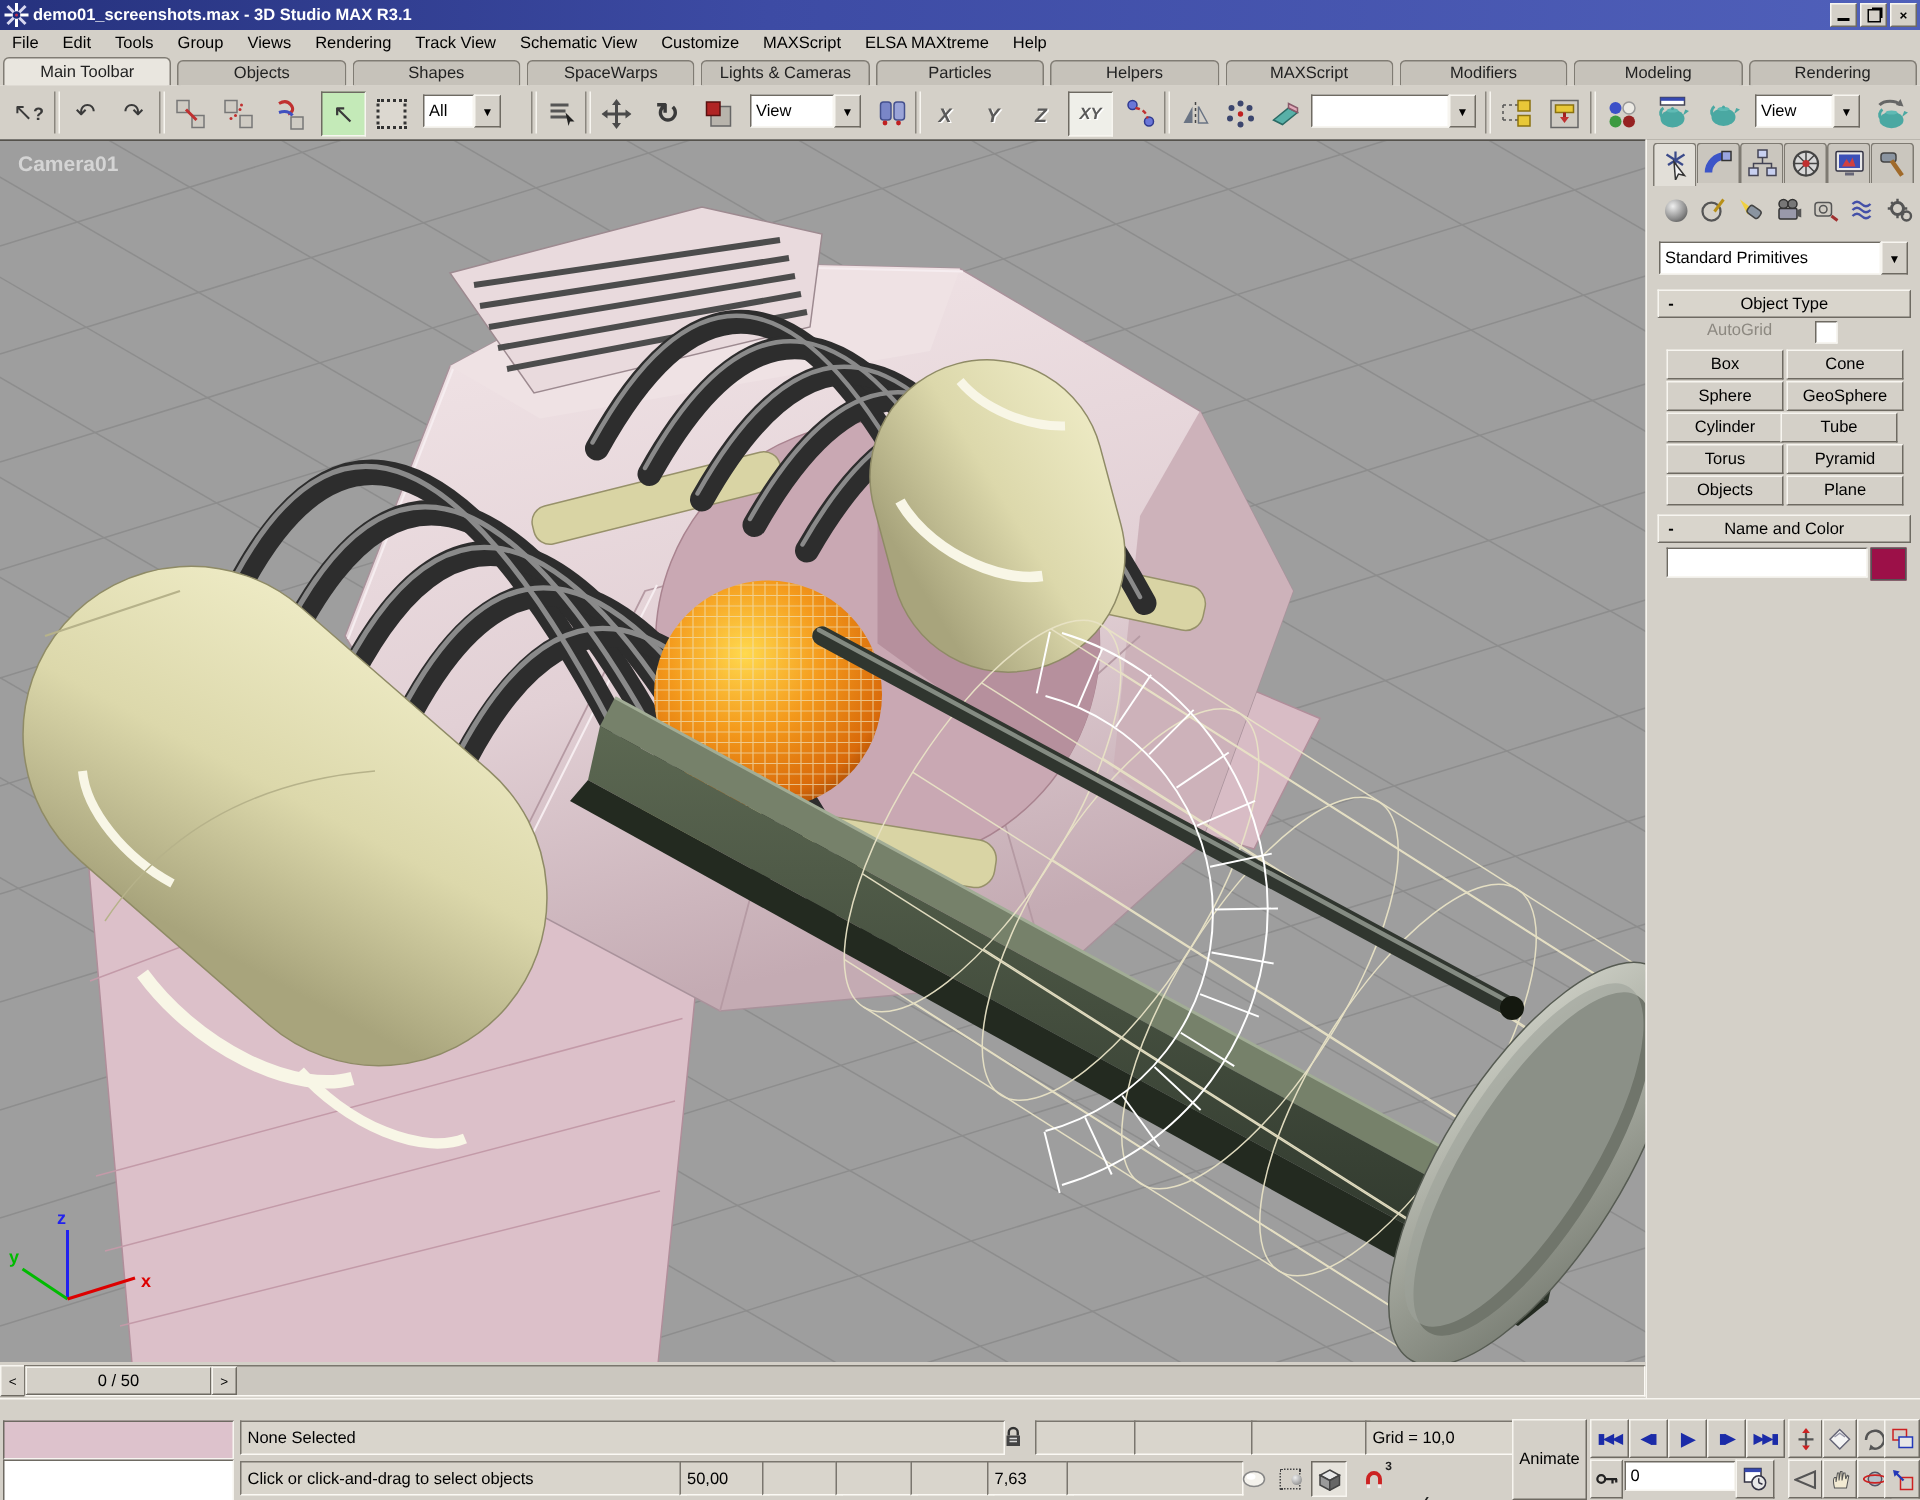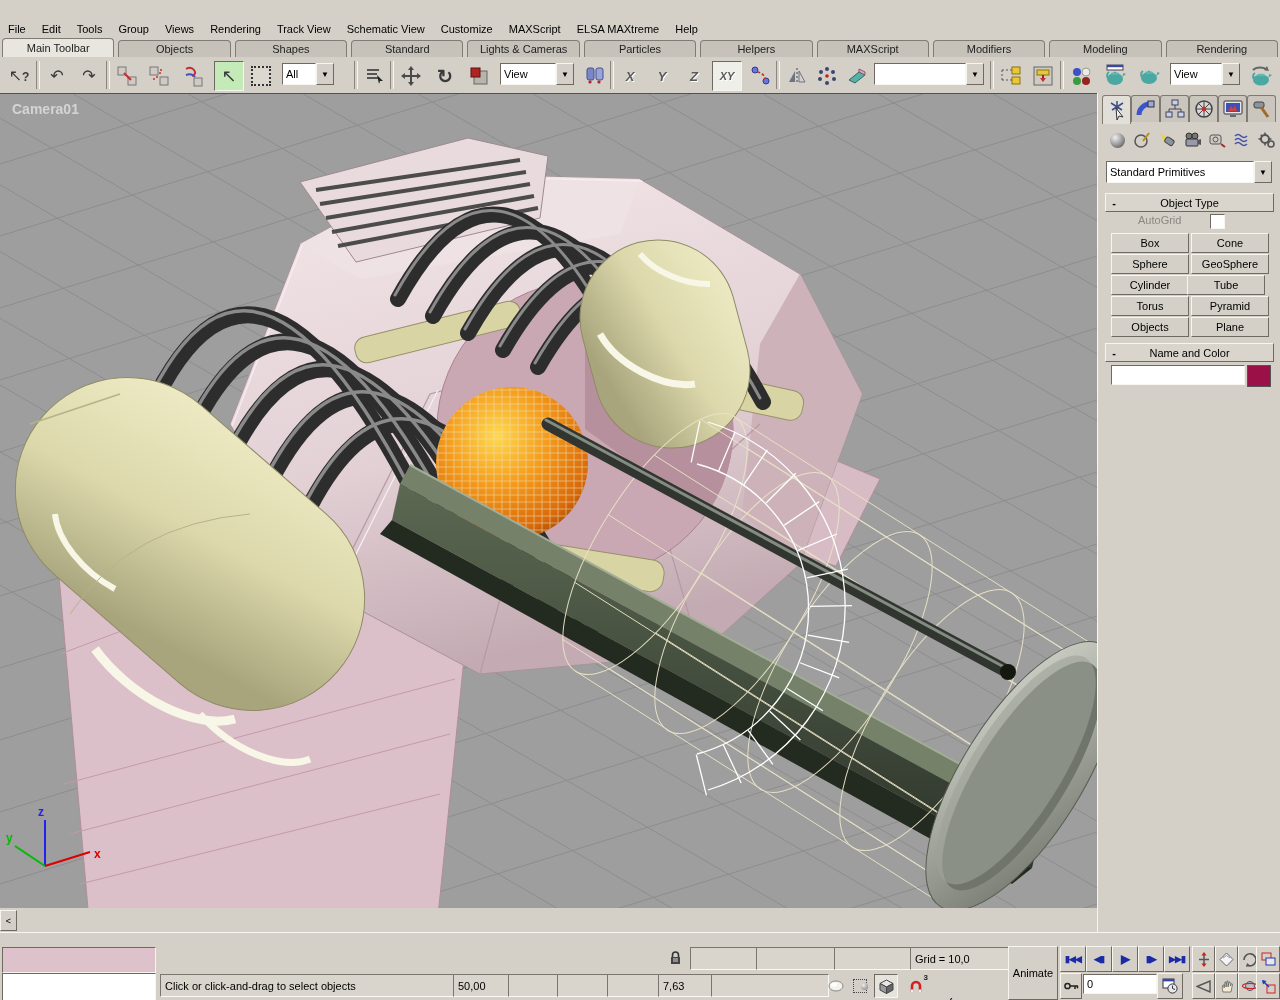--- a/index.html
+++ b/index.html
@@ -71,41 +71,62 @@
   .navbtn{position:absolute;width:24px;height:24px;display:flex;align-items:center;justify-content:center;}
   .pb{font-size:9px;color:#1b2ba8;font-weight:bold;letter-spacing:-1px;}
   input.classic{border:1px solid;border-color:#6e6a62 #f7f5f0 #f7f5f0 #6e6a62;background:#fff;
                 font-family:"Liberation Sans",sans-serif;font-size:11px;padding:1px 3px;}
 </style>
 </head>
 <body>
 
 <div id="app">
 
+  <div id="titlebar" class="abs">
+    <svg width="18" height="18" style="margin:1px 2px">
+      <g stroke-width="2">
+          <line x1="9" y1="1" x2="9" y2="17" stroke="#fff"></line>
+          <line x1="1" y1="9" x2="17" y2="9" stroke="#fff"></line>
+      <line x1="3" y1="3" x2="15" y2="15" stroke="#d8d8f0"></line>
+          <line x1="15" y1="3" x2="3" y2="15" stroke="#d8d8f0"></line>
+      <circle cx="9" cy="9" r="2.5" fill="#182a7a" stroke="none"></circle>
+          <circle cx="9" cy="9" r="1" fill="#c03050" stroke="none"></circle>
+        </g>
+    </svg>
+    <span>demo01_screenshots.max - 3D Studio MAX R3.1</span>
+    <div style="flex:1"></div>
+    <div class="winbtn out">
+        <div style="width:8px;border-bottom:2px solid #000;margin-top:6px"></div>
+      </div>
+    <div class="winbtn out">
+        <div style="width:7px;height:7px;border:1px solid #000;box-shadow:2px -2px 0 -1px #000"></div>
+      </div>
+    <div class="winbtn out" style="margin-right:2px">×</div>
+  </div>
 
   <div id="menubar" class="abs">
     <span class="menu-item">File</span>
     <span class="menu-item">Edit</span>
     <span class="menu-item">Tools</span>
     <span class="menu-item">Group</span>
     <span class="menu-item">Views</span>
     <span class="menu-item">Rendering</span>
     <span class="menu-item">Track View</span>
     <span class="menu-item">Schematic View</span>
     <span class="menu-item">Customize</span>
     <span class="menu-item">MAXScript</span>
     <span class="menu-item">ELSA MAXtreme</span>
     <span class="menu-item">Help</span>
   </div>
 
   <div id="tabbar" class="abs">
     <div class="tab active">Main Toolbar</div>
     <div class="tab">Objects</div>
     <div class="tab">Shapes</div>
-    <div class="tab">Standard</div>
+    <div class="tab">SpaceWarps</div>
     <div class="tab">Lights &amp; Cameras</div>
     <div class="tab">Particles</div>
     <div class="tab">Helpers</div>
     <div class="tab">MAXScript</div>
     <div class="tab">Modifiers</div>
     <div class="tab">Modeling</div>
     <div class="tab">Rendering</div>
   </div>
 
   <div id="toolbar" class="abs">
@@ -743,26 +764,31 @@
     <div class="rollhdr" style="left:7px;top:250px">
       <span class="minus">-</span>
       <span class="ttl">Name and Color</span>
     </div>
     <input class="classic abs" style="left: 13px; top: 272px; width: 126px; height: 16px;" value="">
     <div class="abs" style="left:149px;top:272px;width:22px;height:20px;background:#9c1048;border:1px solid #555"></div>
   </div>
 
   <div id="timeline" class="abs">
     <div class="tl-arrow out abs" style="left:0;top:2px">&lt;</div>
+    <div id="tl-track">
+      <div id="tl-handle" class="out">0 / 50</div>
+      <div class="tl-arrow out abs" style="left:124px;top:0;height:17px">&gt;</div>
+    </div>
   </div>
 
   <div id="statusbar" class="abs">
     <div class="abs in" style="left:2px;top:14px;width:152px;height:24px;background:#ddc2cc"></div>
     <div class="abs in white" style="left:2px;top:40px;width:152px;height:26px"></div>
 
+    <div class="field sfield" style="left:160px;top:14px;width:500px">None Selected</div>
     <div class="sicon" style="left:663px;top:13px">
       <svg width="13" height="15">
           <path d="M3.5 6 V4 a3 3 0 0 1 6 0 v2" fill="none" stroke="#333" stroke-width="1.6"></path>
           <rect x="2" y="6" width="9" height="7" fill="#444"></rect>
           <line x1="4" y1="8" x2="9" y2="8" stroke="#d8d8d8"></line>
           <line x1="4" y1="10" x2="9" y2="10" stroke="#d8d8d8"></line>
         </svg>
       </div>
     <div class="field sfield" style="left:690px;top:14px;width:60px"></div>
     <div class="field sfield" style="left:756px;top:14px;width:72px"></div>

